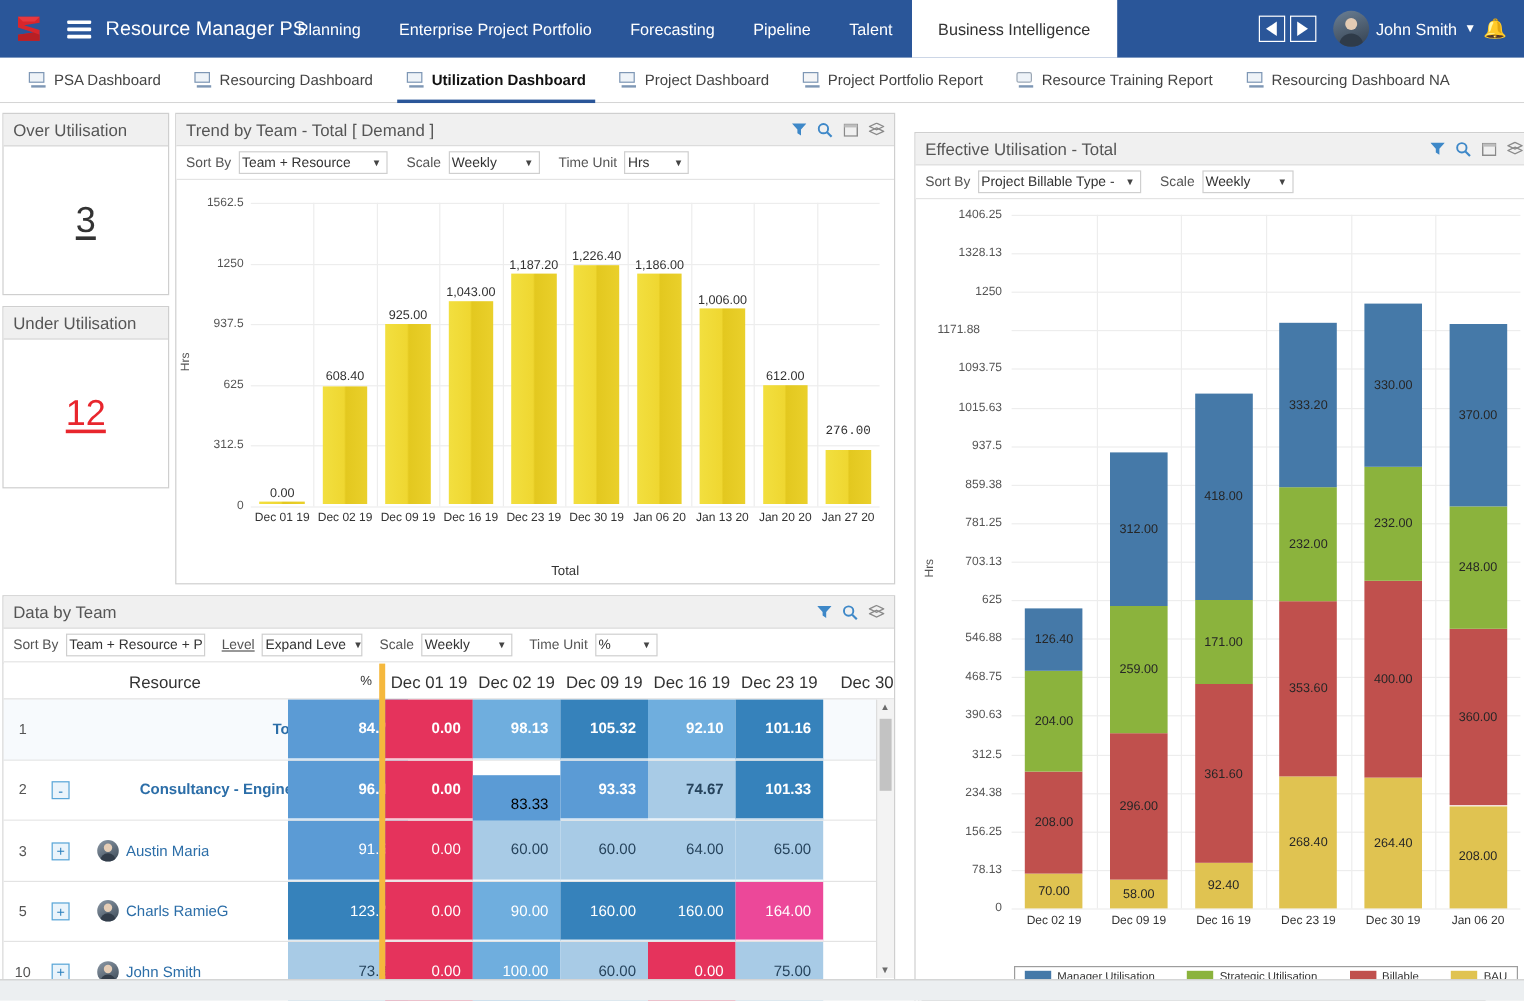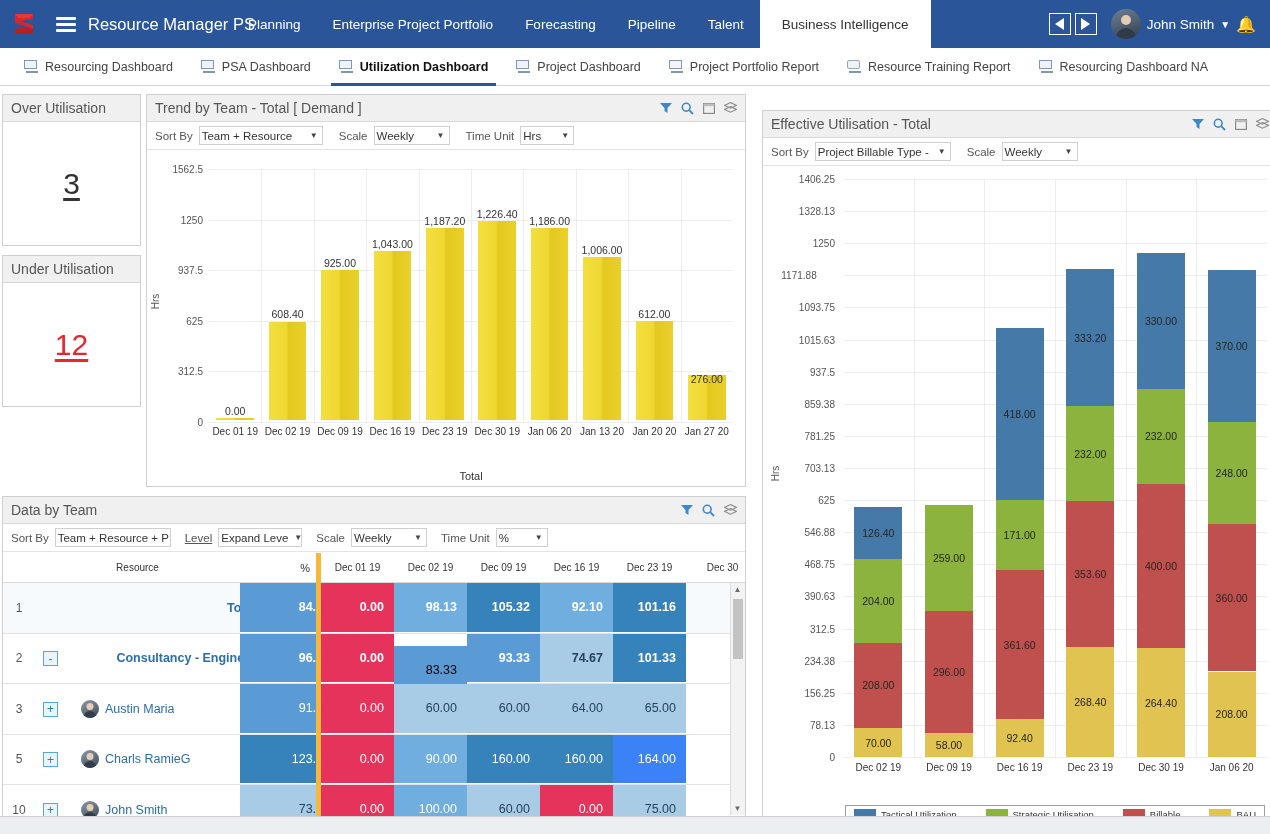--- a/index.html
+++ b/index.html
@@ -61,21 +61,21 @@
   .axtitle{ position:absolute; font-size:10px; color:#555; }
   .bar{ position:absolute; bottom:0; background:linear-gradient(to right,#f2df3f 0%,#efd731 48%,#e3c81f 52%,#ead02b 100%); }
   .blabel{ position:absolute; font-size:10.5px; color:#333; white-space:nowrap; transform:translateX(-50%);}
   .xlabel{ position:absolute; font-size:10px; color:#333; white-space:nowrap; transform:translateX(-50%);}
   .seg{ position:absolute; display:flex; align-items:center; justify-content:center; font-size:10.5px; color:#262626;}
   .legend{ position:absolute; border:1px solid #9d9d9d; background:#fff; display:flex; align-items:center; height:18px; padding:0 8px;}
   .legitem{ display:flex; align-items:center; gap:5px; font-size:9.5px; color:#333; white-space:nowrap;}
   .swatch{ width:22px; height:10px; display:block;}
   
   .gridhdr{ height:30px; background:#fff; border-bottom:1px solid #d9d9d9; display:flex; align-items:center;}
-  .ghcell{ font-size:10px; color:#333; display:flex; align-items:center; height:100%;}
+  .ghcell{ font-size:14px; color:#333; display:flex; align-items:center; height:100%;}
   .rnum{ width:32px; display:flex; align-items:center; justify-content:center; font-size:12px; color:#555;}
   .expander{ width:15px; height:15px; border:1px solid #59a6d8; color:#2a7fbd; font-size:12px; line-height:12px; display:flex; align-items:center; justify-content:center; background:#eaf4fb;}
   .resname{ color:#2c6ea8; font-size:12.5px; white-space:nowrap; overflow:hidden;}
   .tinyav{ width:18px; height:18px; border-radius:50%; background:linear-gradient(150deg,#8d9aa8,#3b4855); position:relative; overflow:hidden; flex:none;}
   .tinyav::after{ content:""; position:absolute; left:50%; top:3px; transform:translateX(-50%); width:7px; height:7px; border-radius:50%; background:#e5cdb6;}
   .tinyav::before{ content:""; position:absolute; left:50%; bottom:0; transform:translateX(-50%); width:13px; height:7px; border-radius:7px 7px 0 0; background:#333d4a;}
   .pctcell{ display:flex; align-items:center; justify-content:flex-end; padding-right:10px; font-size:12.5px;}
   .dcell{ display:flex; align-items:center; justify-content:flex-end; padding-right:10px; font-size:12.5px; border-bottom:1px solid #fff;}
   .scrollbar-h{ position:absolute; height:15px; background:#f3f3f3; border:1px solid #d9d9d9; display:flex; align-items:center;}
   .sb-thumb{ position:absolute; top:2px; bottom:2px; background:#c3c3c3;}
@@ -125,28 +125,28 @@
     <span class="bell">🔔</span>
   </div>
 </div>
 
 <div class="tabstrip">
   <div class="tab">
     <span class="tabicon">
         <i></i>
         <u></u>
       </span>
-    <span>Resourcing Dashboard</span>
+    <span>PSA Dashboard</span>
   </div>
   <div class="tab">
     <span class="tabicon">
         <i></i>
         <u></u>
       </span>
-    <span>PSA Dashboard</span>
+    <span>Resourcing Dashboard</span>
   </div>
   <div class="tab sel">
     <span class="tabicon">
         <i></i>
         <u></u>
       </span>
     <span>Utilization Dashboard</span>
   </div>
   <div class="tab">
     <span class="tabicon">
@@ -288,21 +288,21 @@
         <div class="vline" style="left: 428.8px; top: 18px; height: 253px;"></div>
         <div class="bar" style="left: 436.136px; width: 37.728px; height: 162.892px; bottom: 66px;"></div>
         <div class="blabel" style="left: 455px; top: 93.1085px;">1,006.00</div>
         <div class="xlabel" style="left: 455px; top: 275px;">Jan 13 20</div>
         <div class="vline" style="left: 481.2px; top: 18px; height: 253px;"></div>
         <div class="bar" style="left: 488.536px; width: 37.728px; height: 99.095px; bottom: 66px;"></div>
         <div class="blabel" style="left: 507.4px; top: 156.905px;">612.00</div>
         <div class="xlabel" style="left: 507.4px; top: 275px;">Jan 20 20</div>
         <div class="vline" style="left: 533.6px; top: 18px; height: 253px;"></div>
         <div class="bar" style="left: 540.936px; width: 37.728px; height: 44.6899px; bottom: 66px;"></div>
-        <div class="blabel" style="left: 559.8px; top: 222px;">276.00</div>
+        <div class="blabel" style="left: 559.8px; top: 203px; font-family: Liberation Mono, monospace;">276.00</div>
         <div class="xlabel" style="left: 559.8px; top: 275px;">Jan 27 20</div>
         <div class="xlabel" style="left: 324px; top: 319px; font-size: 11px;">Total</div>
       </div>
   </div>
 
   <div class="panel" style="left:2px; top:410px; width:744px; height:336px;">
     <div class="ptitlebar">
       <div class="ptitle">Data by Team</div>
       <div class="picons">
         <span>
@@ -400,21 +400,21 @@
           <div class="expander" style="position: absolute; left: 40px; top: 17.75px;">+</div>
           <div style="position: absolute; left: 78px; top: 0px; width: 175px; height: 100%; display: flex; align-items: center; gap: 6px; justify-content: flex-start;">
             <span class="tinyav"></span>
             <span class="resname">Charls RamieG</span>
           </div>
           <div class="pctcell" style="position: absolute; left: 237px; top: 0px; width: 100px; height: 100%; background: rgb(54, 130, 187); color: rgb(255, 255, 255); border-bottom: 1px solid rgb(255, 255, 255);">123.78</div>
           <div class="dcell" style="position: absolute; left: 318px; top: 0px; width: 73px; height: 100%; background: rgb(229, 51, 92); color: rgb(255, 255, 255);">0.00</div>
           <div class="dcell" style="position: absolute; left: 391px; top: 0px; width: 73px; height: 100%; background: rgb(111, 174, 222); color: rgb(255, 255, 255);">90.00</div>
           <div class="dcell" style="position: absolute; left: 464px; top: 0px; width: 73px; height: 100%; background: rgb(54, 130, 187); color: rgb(255, 255, 255);">160.00</div>
           <div class="dcell" style="position: absolute; left: 537px; top: 0px; width: 73px; height: 100%; background: rgb(54, 130, 187); color: rgb(255, 255, 255);">160.00</div>
-          <div class="dcell" style="position: absolute; left: 610px; top: 0px; width: 73px; height: 100%; background: #3b82f6; color: rgb(255, 255, 255);">164.00</div>
+          <div class="dcell" style="position: absolute; left: 610px; top: 0px; width: 73px; height: 100%; background: #ec4899; color: rgb(255, 255, 255);">164.00</div>
         </div>
         <div style="position: absolute; left: 0px; right: 0px; top: 232px; height: 50.5px; border-bottom: 1px solid rgb(227, 227, 227); background: rgb(255, 255, 255);">
           <div class="rnum" style="position: absolute; left: 0px; top: 0px; width: 32px; height: 100%;">10</div>
           <div class="expander" style="position: absolute; left: 40px; top: 17.75px;">+</div>
           <div style="position: absolute; left: 78px; top: 0px; width: 175px; height: 100%; display: flex; align-items: center; gap: 6px; justify-content: flex-start;">
             <span class="tinyav"></span>
             <span class="resname">John Smith</span>
           </div>
           <div class="pctcell" style="position: absolute; left: 237px; top: 0px; width: 100px; height: 100%; background: rgb(168, 203, 230); color: rgb(38, 67, 92); border-bottom: 1px solid rgb(255, 255, 255);">73.89</div>
           <div class="dcell" style="position: absolute; left: 318px; top: 0px; width: 73px; height: 100%; background: rgb(229, 51, 92); color: rgb(255, 255, 255);">0.00</div>
@@ -539,20 +539,23 @@
         <div class="vline" style="left: 150.667px; top: 12px; height: 578px;"></div>
         <div class="seg" style="left: 161.973px; width: 48.0533px; top: 566.161px; height: 23.8393px; background: rgb(224, 195, 81);">
           <span>58.00</span>
         </div>
         <div class="seg" style="left: 161.973px; width: 48.0533px; top: 444.498px; height: 121.663px; background: rgb(192, 80, 77);">
           <span>296.00</span>
         </div>
         <div class="seg" style="left: 161.973px; width: 48.0533px; top: 338.043px; height: 106.455px; background: rgb(139, 179, 61);">
           <span>259.00</span>
         </div>
+        <div class="seg" style="left: 161.973px; width: 48.0533px; top: 209.804px; height: 128.239px; background: rgb(69, 121, 168);">
+          <span>312.00</span>
+        </div>
         <div class="xlabel" style="left: 186px; top: 595px;">Dec 09 19</div>
         <div class="vline" style="left: 221.333px; top: 12px; height: 578px;"></div>
         <div class="seg" style="left: 232.64px; width: 48.0533px; top: 552.022px; height: 37.9785px; background: rgb(224, 195, 81);">
           <span>92.40</span>
         </div>
         <div class="seg" style="left: 232.64px; width: 48.0533px; top: 403.396px; height: 148.626px; background: rgb(192, 80, 77);">
           <span>361.60</span>
         </div>
         <div class="seg" style="left: 232.64px; width: 48.0533px; top: 333.111px; height: 70.2848px; background: rgb(139, 179, 61);">
           <span>171.00</span>
@@ -599,21 +602,21 @@
         <div class="seg" style="left: 444.64px; width: 48.0533px; top: 254.606px; height: 101.934px; background: rgb(139, 179, 61);">
           <span>248.00</span>
         </div>
         <div class="seg" style="left: 444.64px; width: 48.0533px; top: 102.528px; height: 152.078px; background: rgb(69, 121, 168);">
           <span>370.00</span>
         </div>
         <div class="xlabel" style="left: 468.667px; top: 595px;">Jan 06 20</div>
         <div class="legend" style="left: 82px; right: 12px; top: 638px; justify-content: space-between;">
           <div class="legitem">
             <span class="swatch" style="background: rgb(69, 121, 168);"></span>
-            <span>Tactical Utilization</span>
+            <span>Manager Utilisation</span>
           </div>
           <div class="legitem">
             <span class="swatch" style="background: rgb(139, 179, 61);"></span>
             <span>Strategic Utilisation</span>
           </div>
           <div class="legitem">
             <span class="swatch" style="background: rgb(192, 80, 77);"></span>
             <span>Billable</span>
           </div>
           <div class="legitem">

